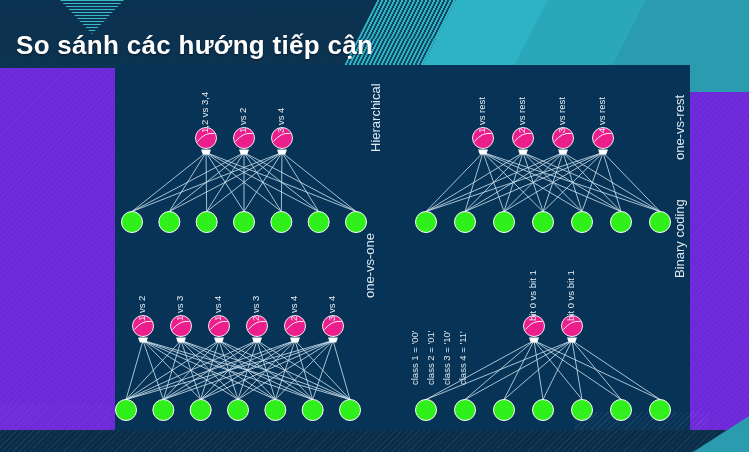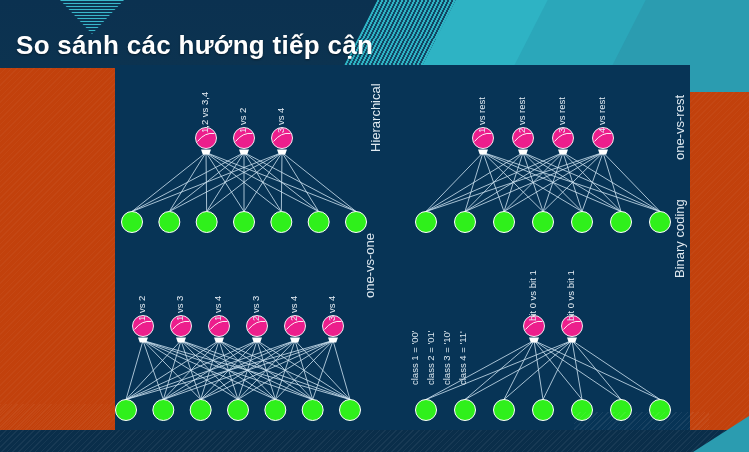--- a/index.html
+++ b/index.html
@@ -6,21 +6,21 @@
   body{
     width:749px;height:452px;overflow:hidden;
     background:#0a2e4a;
     font-family:"Liberation Sans","DejaVu Sans",sans-serif;
     position:relative;
   }
 
   
   #slide{
     position:absolute;inset:0;
-    background:#c2410c;
+    background:#6d28d9;
     overflow:hidden;
     padding-left:19px;
   }
   .bg-hatch{
     position:absolute;inset:0;
     background-image:repeating-linear-gradient(135deg,
         rgba(255,255,255,.030) 0px, rgba(255,255,255,.030) 1px,
         rgba(255,255,255,0) 1px, rgba(255,255,255,0) 4px);
     pointer-events:none;
   }

